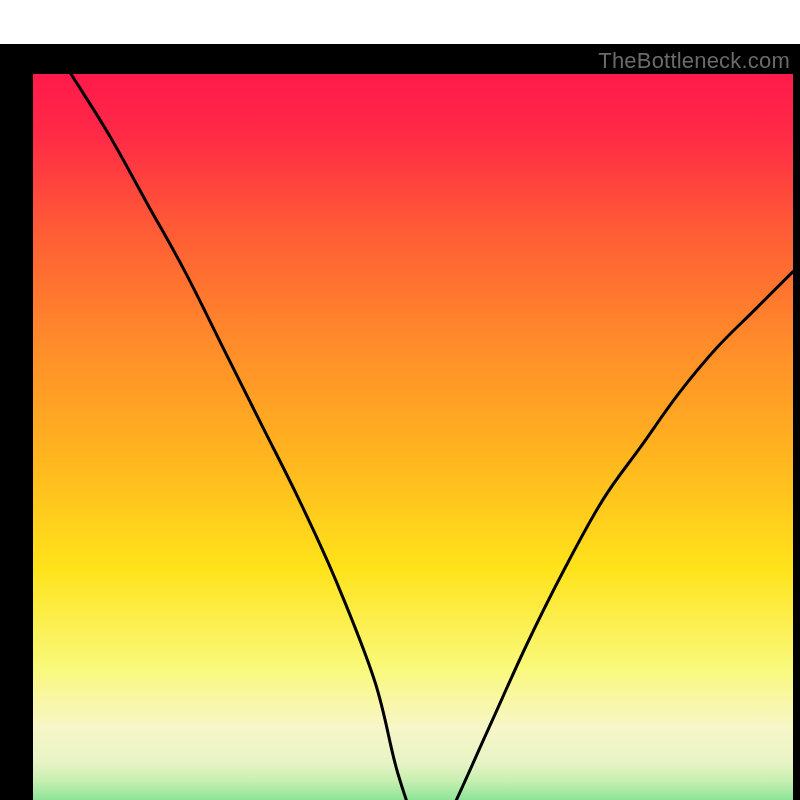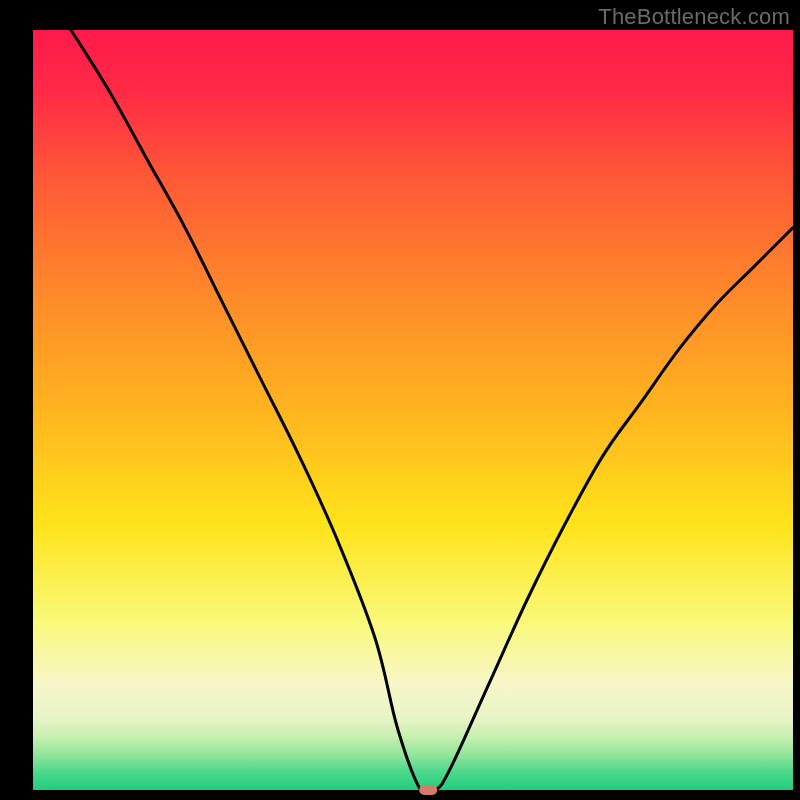--- a/index.html
+++ b/index.html
@@ -8,20 +8,21 @@
     width: 800px;
     height: 800px;
     overflow: hidden;
     font-family: Arial, Helvetica, sans-serif;
   }
   .chart-container {
     position: relative;
     width: 800px;
     height: 744px;
     background: #000;
+    margin-top: 44px;
   }
   svg {
     display: block;
   }
   .attribution {
     position: absolute;
     top: 4px;
     right: 10px;
     color: #6a6a6a;
     font-size: 22px;

